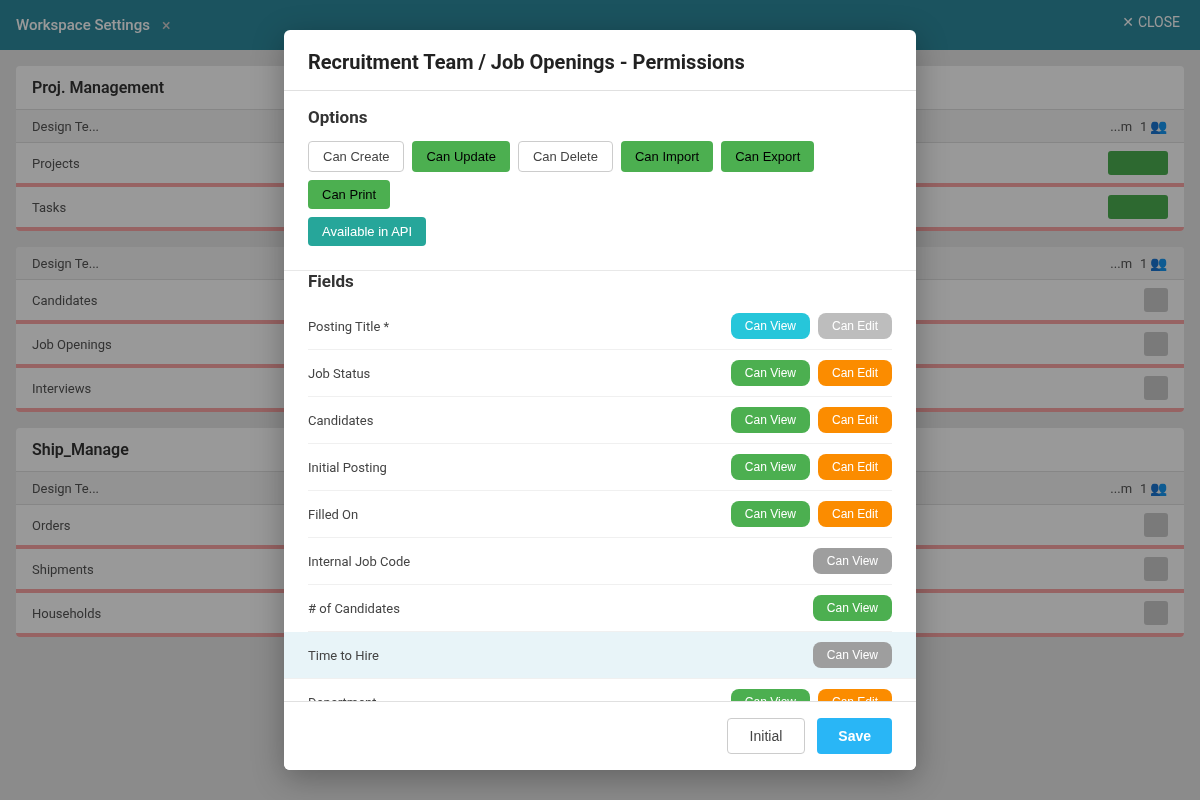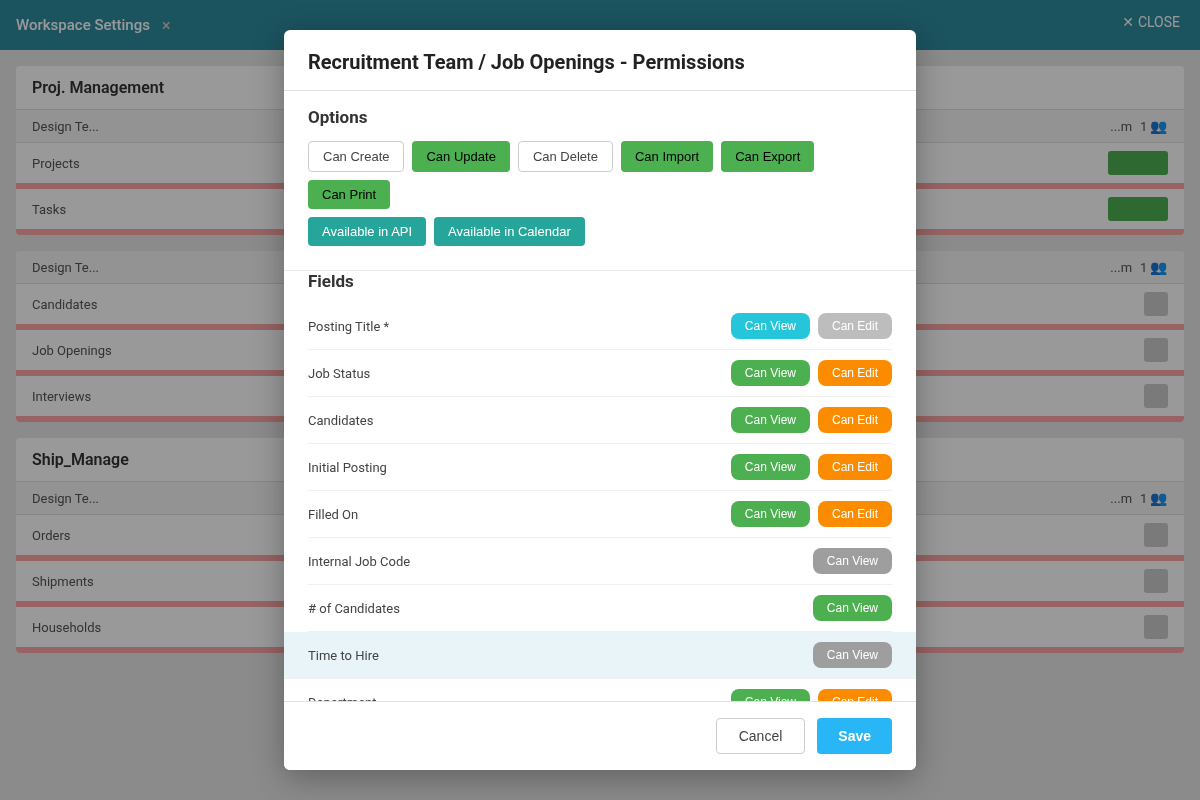--- a/index.html
+++ b/index.html
@@ -85,21 +85,21 @@
     .section-rows {
       display: flex;
       flex-direction: column;
     }
 
     .section-row {
       padding: 8px 16px;
       display: flex;
       align-items: center;
       justify-content: space-between;
-      border-bottom: 6px solid #fca5a5;
+      border-bottom: 4px solid #fca5a5;
       font-size: 13px;
       color: #555;
     }
 
     .green-bar {
       background: #4caf50;
       height: 24px;
       width: 60px;
       border-radius: 3px;
     }
@@ -423,21 +423,20 @@
         <div class="options-row">
           <button class="opt-btn opt-btn-outline">Can Create</button>
           <button class="opt-btn opt-btn-green">Can Update</button>
           <button class="opt-btn opt-btn-outline">Can Delete</button>
           <button class="opt-btn opt-btn-green">Can Import</button>
           <button class="opt-btn opt-btn-green">Can Export</button>
           <button class="opt-btn opt-btn-green">Can Print</button>
         </div>
         <div class="options-row">
           <button class="opt-btn opt-btn-teal">Available in API</button>
-          <button class="opt-btn opt-btn-teal">Available in Calendar</button>
         </div>
       </div>
 
       <div style="border-top: 1px solid #e8e8e8;"></div>
 
       <div class="fields-section">
         <div class="fields-title">Fields</div>
 
         <div class="field-row">
           <span class="field-name">Posting Title *</span>
@@ -505,17 +504,17 @@
           <div class="field-actions">
             <button class="perm-btn perm-btn-green">Can View</button>
             <button class="perm-btn perm-btn-orange">Can Edit</button>
           </div>
         </div>
 
       </div>
     </div>
 
     <div class="modal-footer">
-      <button class="btn-cancel">Cancel</button>
+      <button class="btn-cancel">Initial</button>
       <button class="btn-save">Save</button>
     </div>
   </div>
 </div>
 
 </body></html>

